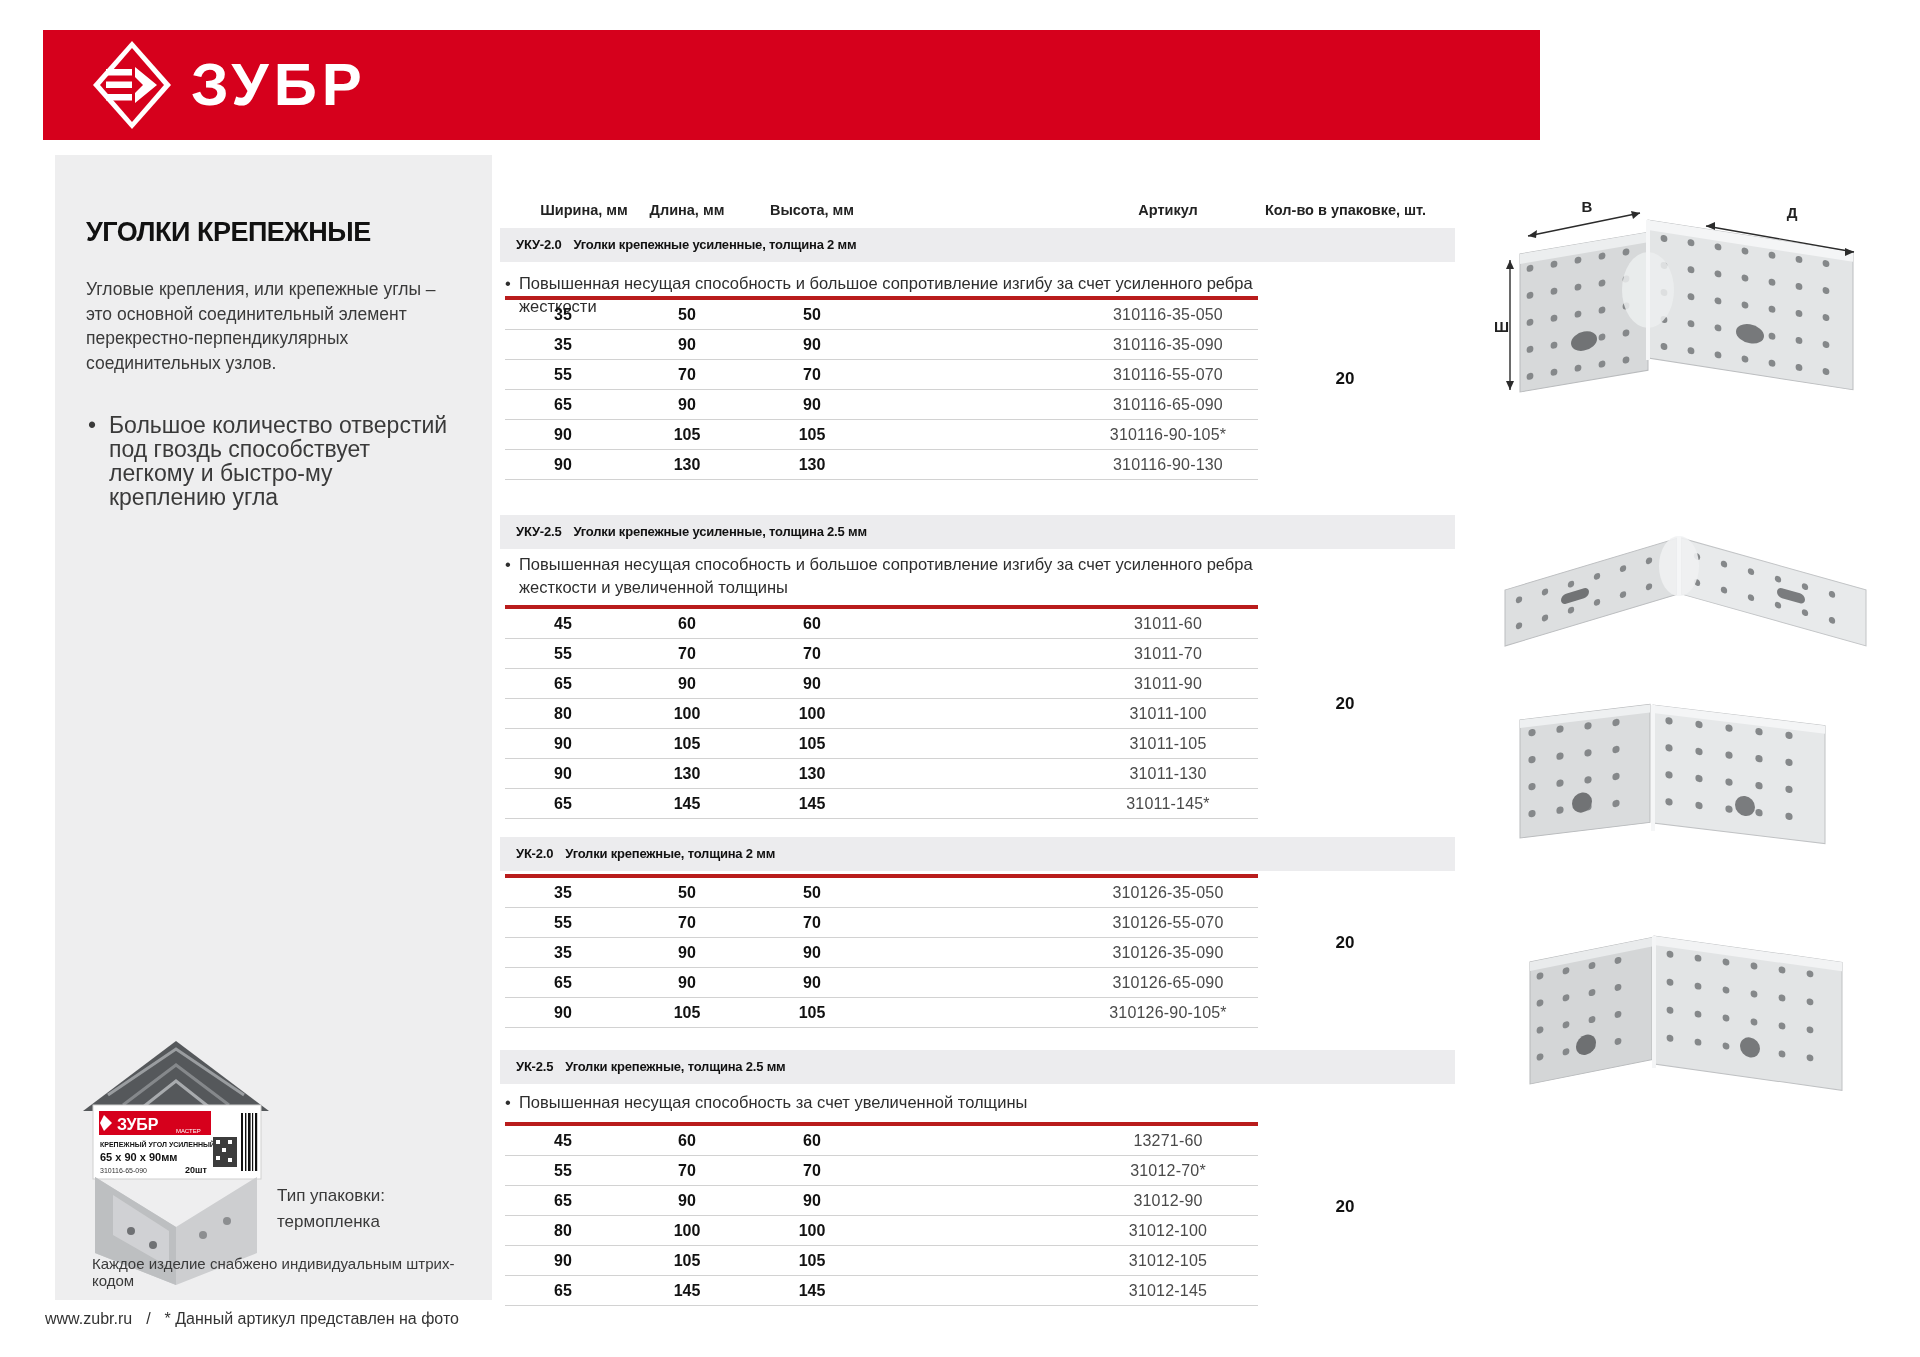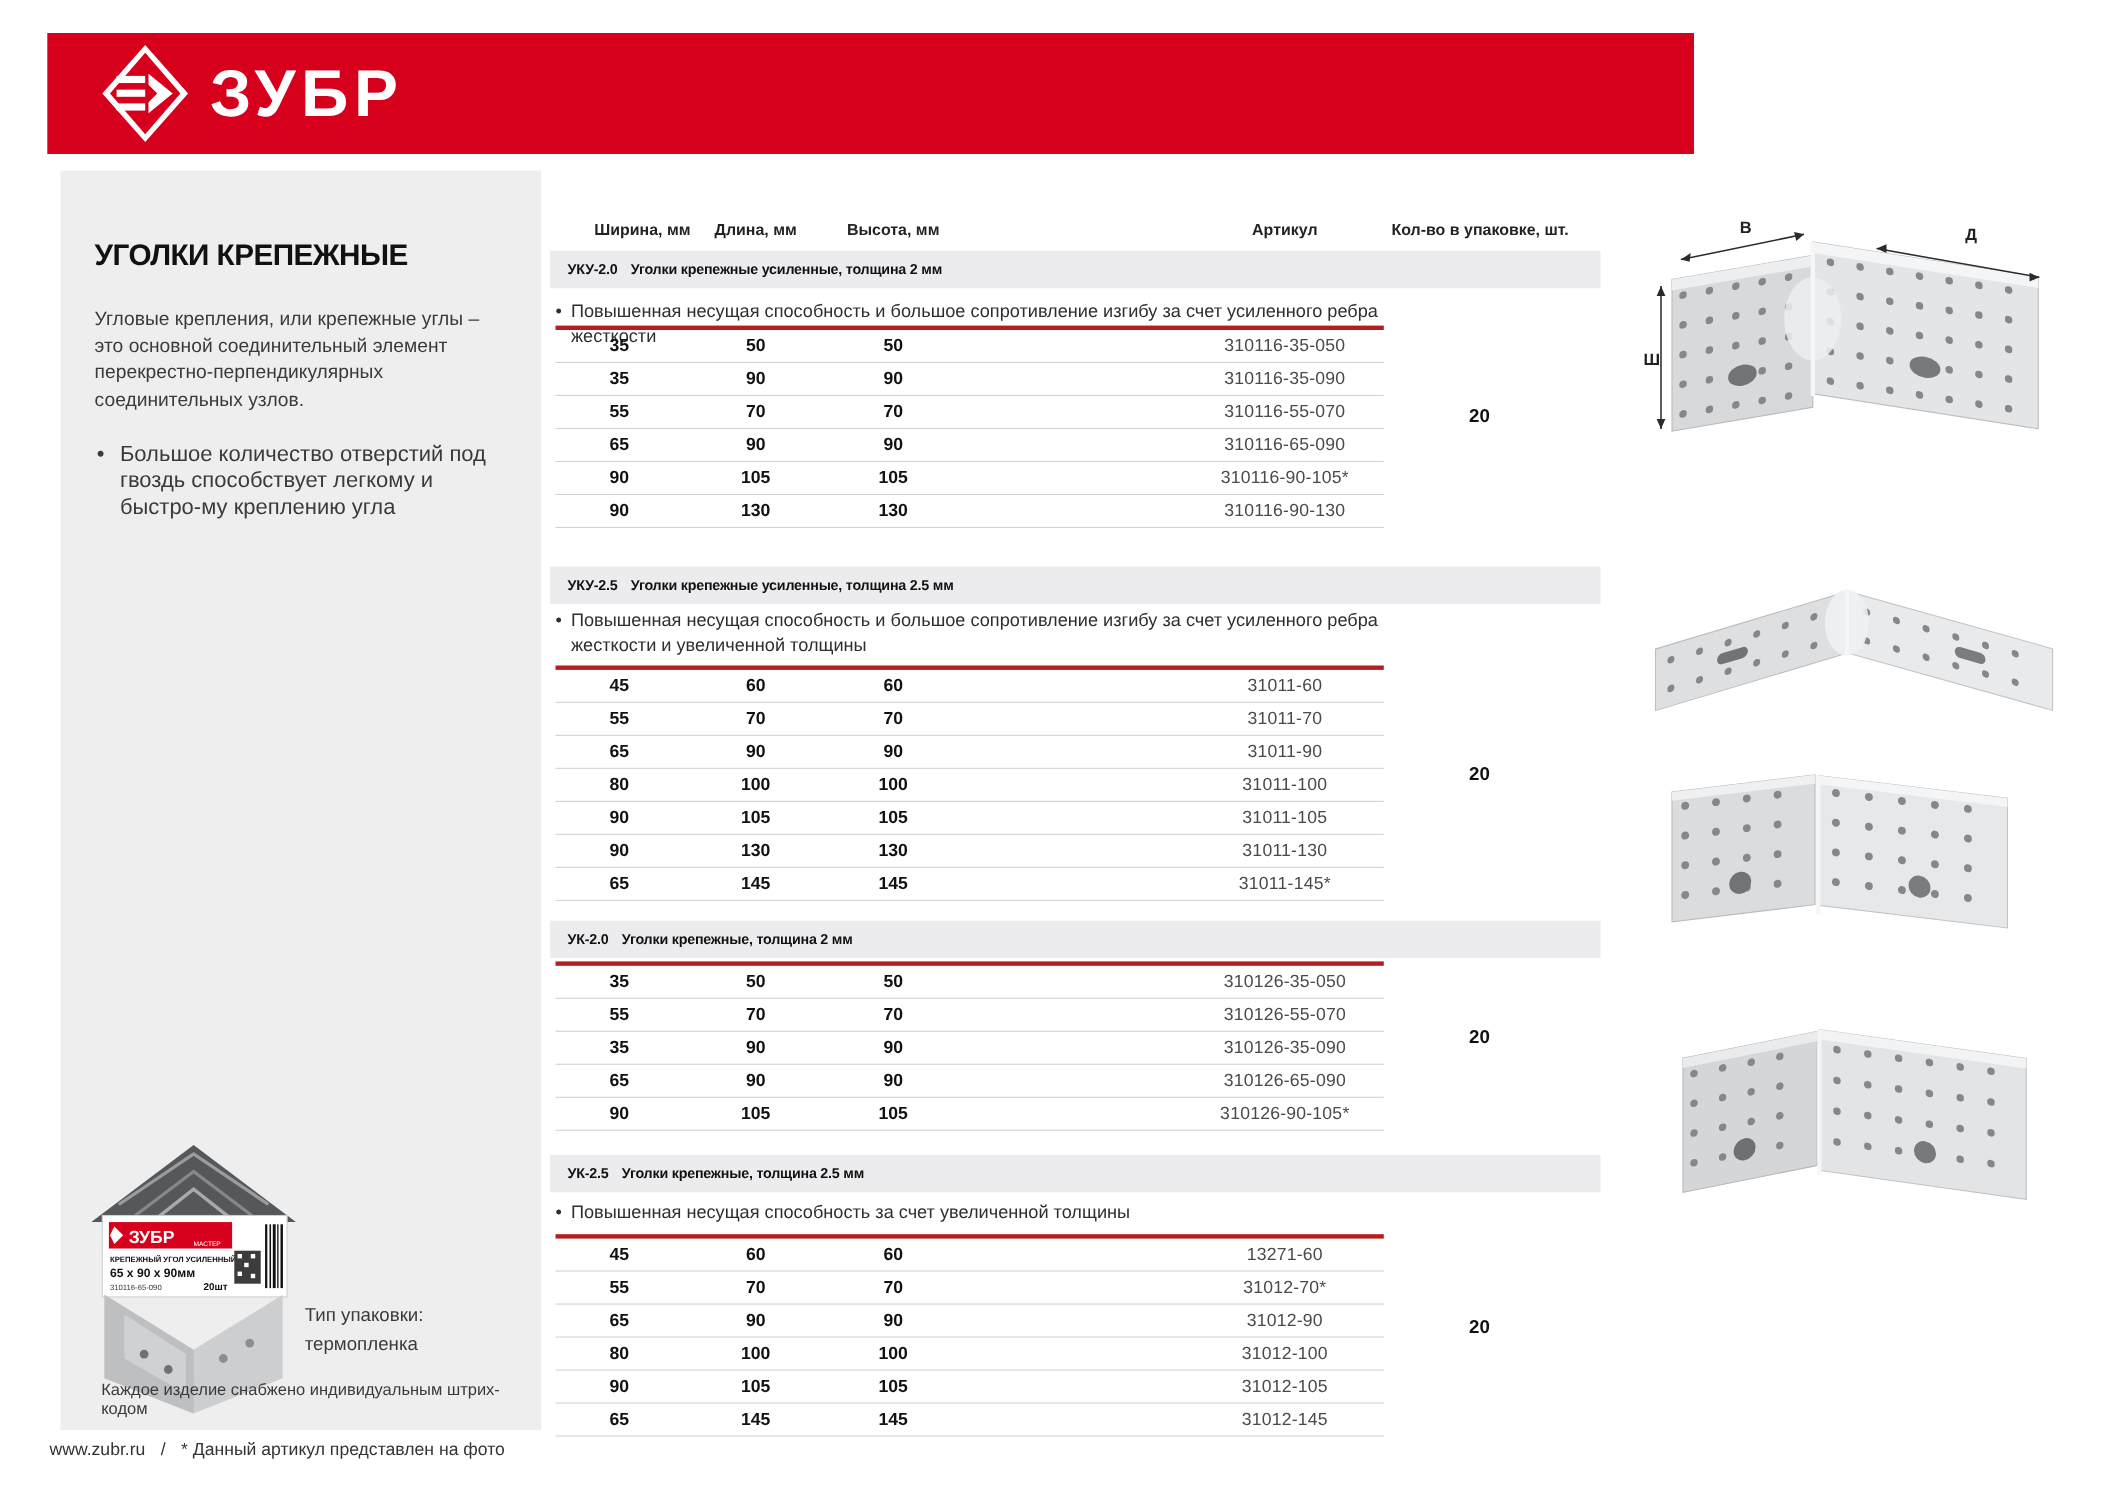--- a/index.html
+++ b/index.html
@@ -12,21 +12,21 @@
   
   .banner{left:43px;top:30px;width:1497px;height:110px;background:#d6001c;}
   .logo-wrap{left:50px;top:11px;display:flex;align-items:center;gap:20px;}
   .logo-text{color:#fff;font-weight:bold;font-size:60px;letter-spacing:5px;line-height:88px;}
 
   
   .sidebar{left:55px;top:155px;width:437px;height:1145px;background:#eeeeef;}
   .sb-title{left:31px;top:62px;font-size:27px;font-weight:bold;letter-spacing:-0.5px;color:#111;}
   .sb-intro{left:31px;top:122px;width:354px;font-size:17.5px;line-height:24.5px;color:#3a3a3a;}
   .sb-list{left:31px;top:246px;width:364px;margin:0;padding:0;list-style:none;}
-  .sb-list li{position:relative;padding-left:23px;margin-bottom:22px;font-size:20px;line-height:24px;color:#3a3a3a;}
+  .sb-list li{position:relative;padding-left:23px;margin-bottom:22px;font-size:23px;line-height:24px;color:#3a3a3a;margin-top:12px;}
   .sb-list li::before{content:"•";position:absolute;left:2px;top:0;color:#3a3a3a;}
   .sb-app{left:28px;top:462px;width:372px;font-size:15.5px;line-height:21.5px;color:#3f3f3f;}
   .pkg-type{left:204px;top:1028px;font-size:17px;line-height:26px;color:#3a3a3a;white-space:pre-line;margin-left:18px;}
   .sb-barcode-note{left:37px;top:1100px;width:380px;font-size:15px;color:#3a3a3a;}
 
   
   .hcell{top:200px;font-size:14.5px;font-weight:bold;color:#222;text-align:center;line-height:20px;}
   .band{left:500px;width:955px;height:34px;background:#ececee;line-height:34px;
         font-size:13px;font-weight:bold;color:#111;letter-spacing:-0.2px;padding-left:16px;box-sizing:border-box;}
   .band .code{margin-right:12px;}

